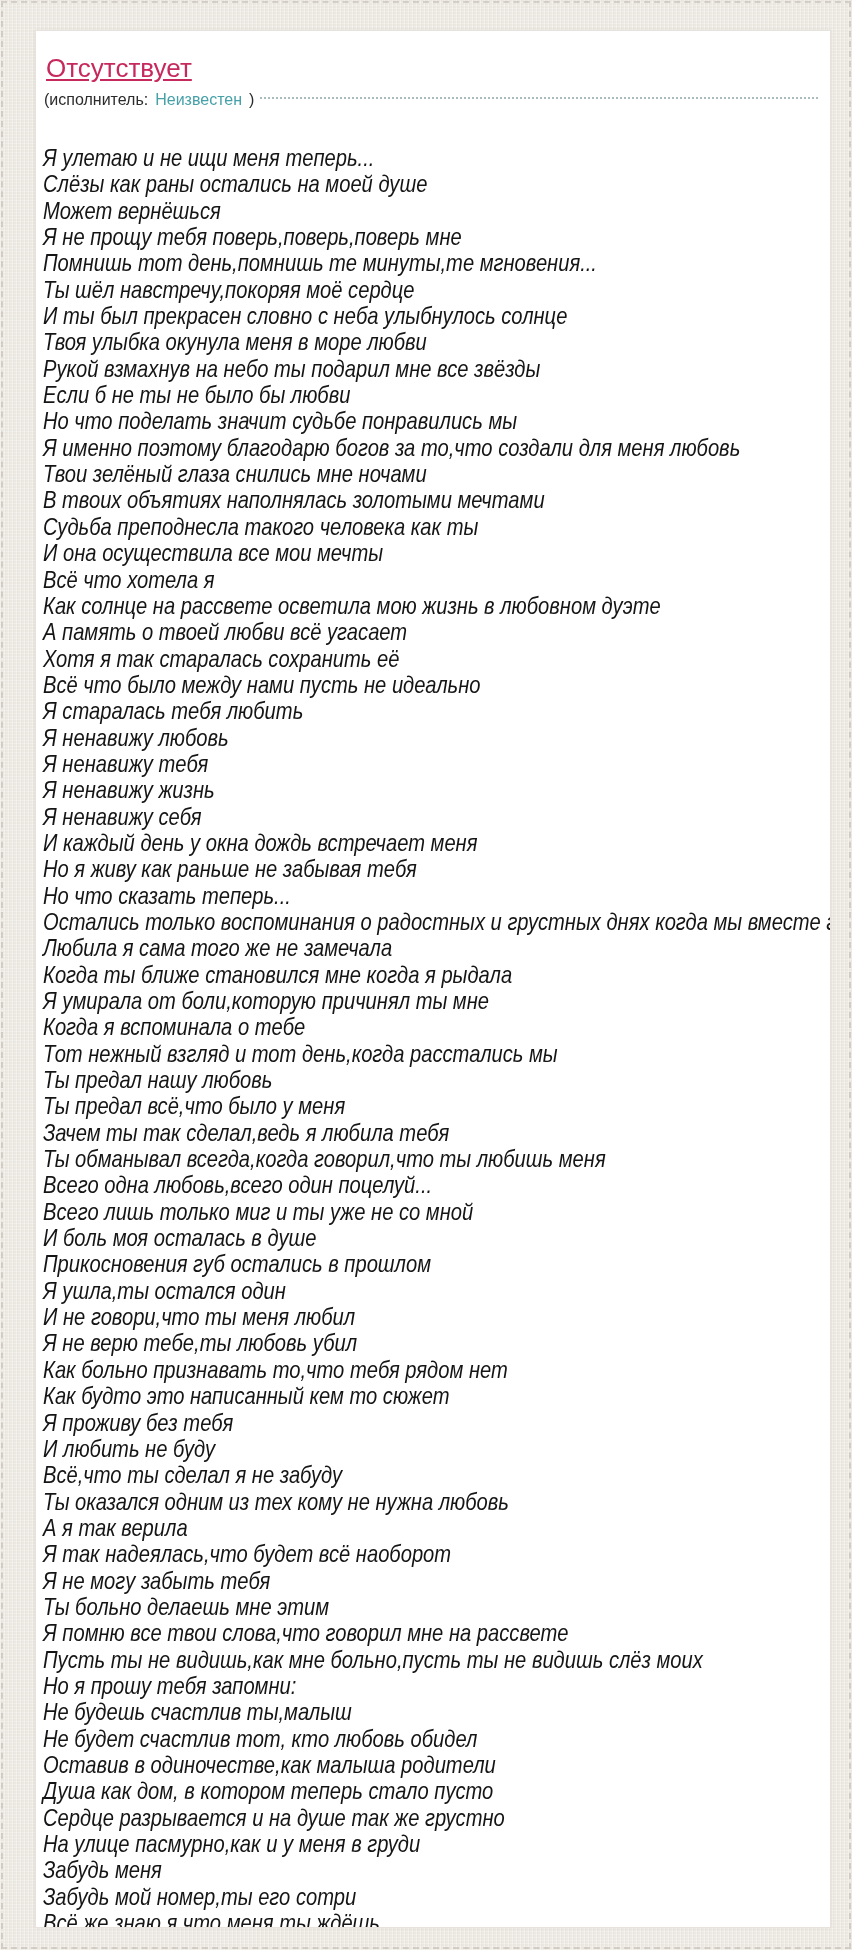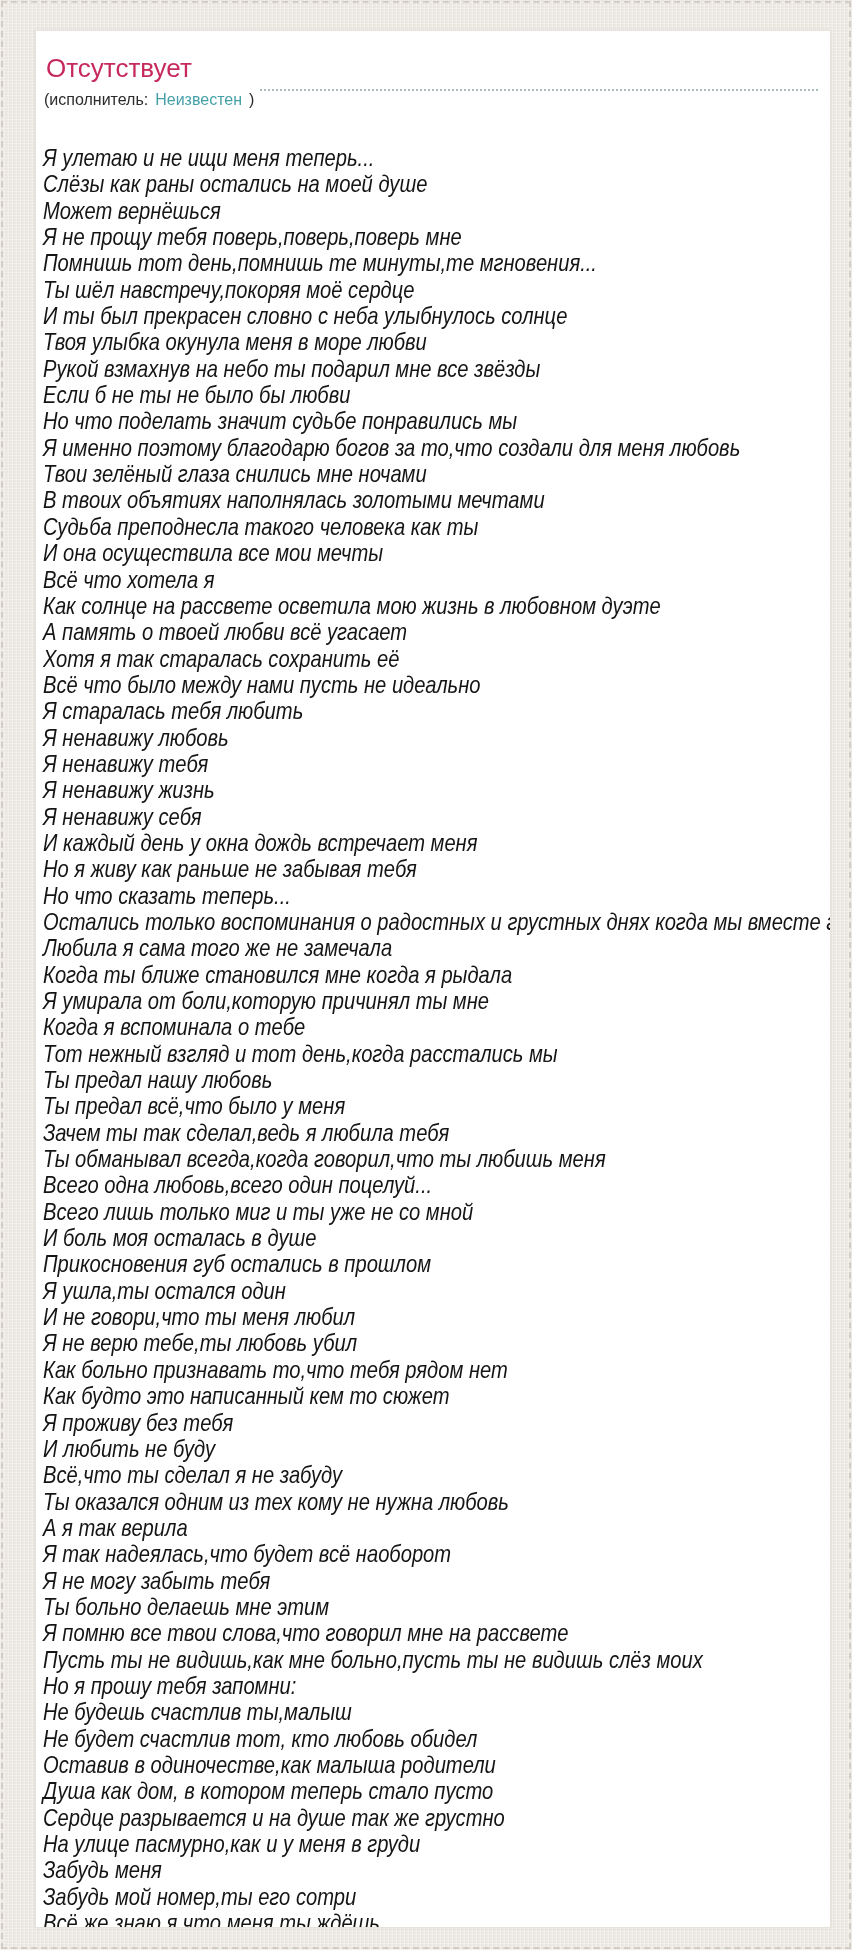--- a/index.html
+++ b/index.html
@@ -28,24 +28,25 @@
     box-sizing: border-box;
     padding: 8px 10px 10px 7px;
     overflow: hidden;
   }
   h1.song-title {
     margin: 12px 0 4px 3px;
     font-size: 26px;
     line-height: 34px;
     font-weight: 400;
     color: var(--title, #c62a5c);
+    text-decoration: underline;
   }
   .artist-row {
     display: flex;
-    align-items: flex-start;
+    align-items: center;
     margin: 2px 0 0 1px;
     font-size: 16px;
     line-height: 22px;
     color: #2b2b2b;
   }
   .artist-row a.artist-link {
     color: var(--artist_link, #45a0a8);
     text-decoration: none;
     margin: 0 7px;
   }

